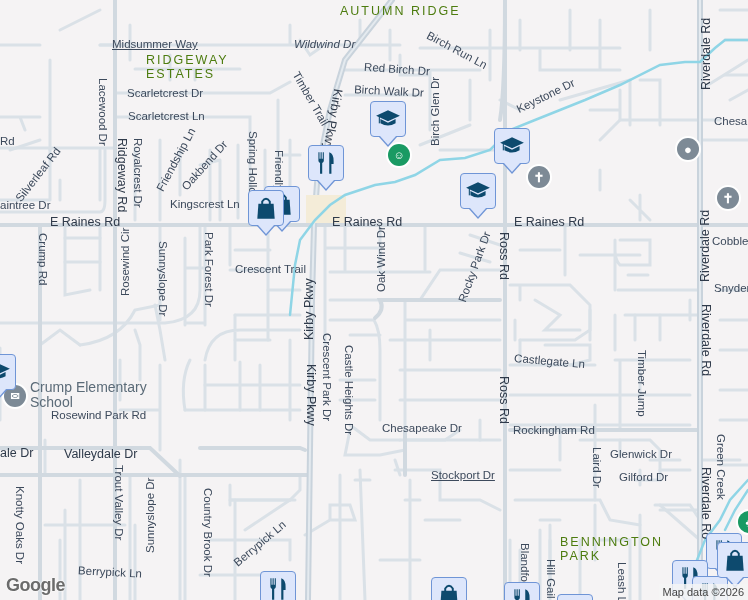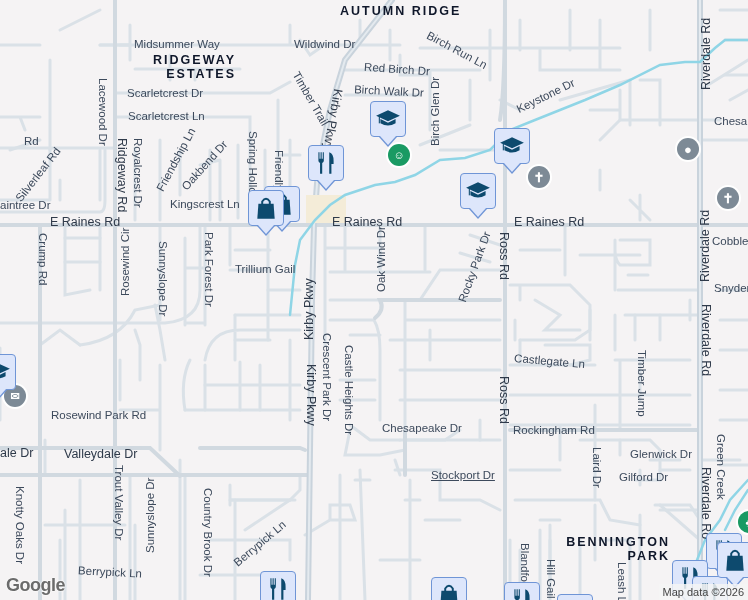--- a/index.html
+++ b/index.html
@@ -3,21 +3,21 @@
 <meta charset="utf-8">
 <style>
   html, body { margin:0; padding:0; }
   body { width:748px; height:600px; overflow:hidden; background:#f5f3f4; font-family:"Liberation Sans", sans-serif; }
   #map { position:relative; width:748px; height:600px; overflow:hidden; background:#f5f3f4; }
   svg.roads { position:absolute; left:0; top:0; }
   .lbl { position:absolute; font-size:11.5px; color:#3d4a5c; white-space:nowrap; line-height:1; }
   .lbl.v { transform-origin:left top; transform:rotate(90deg); }
   .lbl.vr { transform-origin:left top; transform:rotate(-90deg); }
   .lbl.major { font-size:12.5px; color:#2f3a4a; }
-  .hood { position:absolute; font-size:12.5px; letter-spacing:2px; color:#0f172a; text-align:right; line-height:1.15; font-weight:bold; }
+  .hood { position:absolute; font-size:12.5px; letter-spacing:2px; color:#4d7c0f; text-align:left; line-height:1.15; font-weight:normal; }
   .poi-lbl { position:absolute; font-size:14px; color:#5b6b78; line-height:1.05; white-space:nowrap; }
   .pin { position:absolute; width:36px; height:36px; background:#dde6fb; border:1.5px solid #6f95d6; border-radius:4px; box-sizing:border-box; display:flex; align-items:center; justify-content:center; }
   .pin::after { content:""; position:absolute; left:50%; bottom:-9px; margin-left:-8px; border-left:8px solid transparent; border-right:8px solid transparent; border-top:9px solid #dde6fb; }
   .pin::before { content:""; position:absolute; left:50%; bottom:-11px; margin-left:-9px; border-left:9px solid transparent; border-right:9px solid transparent; border-top:10px solid #6f95d6; }
   .pin svg { width:26px; height:26px; }
   .circle-poi { position:absolute; width:22px; height:22px; border-radius:50%; display:flex; align-items:center; justify-content:center; color:#fff; font-size:13px; font-weight:bold; box-shadow:0 0 0 2px #fff; }
   .google { position:absolute; left:6px; bottom:4px; font-size:18px; font-weight:bold; color:#6b6b6b; text-shadow:0 0 2px #fff,0 0 2px #fff; letter-spacing:-0.5px; }
   .attrib { position:absolute; right:0; bottom:0; font-size:11px; color:#444; background:rgba(245,245,245,0.85); padding:2px 4px; }
 </style>
 </head>
@@ -155,45 +155,45 @@
   <div class="hood" style="left:340px; top:4px;">AUTUMN RIDGE</div>
   <div class="hood" style="left:146px; top:53px; width:90px;">
     <span style="white-space:pre;">RIDGEWAY
 ESTATES</span>
   </div>
   <div class="hood" style="left:560px; top:535px; width:110px;">
     <span style="white-space:pre;">BENNINGTON
 PARK</span>
   </div>
 
-  <div class="lbl" style="left:134px; top:39px;">Midsummer Way</div>
-  <div class="lbl" style="left:294px; top:39px;">Wildwind Dr</div>
+  <div class="lbl" style="left:112px; top:39px;text-decoration:underline;">Midsummer Way</div>
+  <div class="lbl" style="left:294px; top:39px;font-style:italic;">Wildwind Dr</div>
   <div class="lbl" style="left:364px; top:64px; transform:rotate(4deg);">Red Birch Dr</div>
   <div class="lbl" style="left:354px; top:86px; transform:rotate(3deg);">Birch Walk Dr</div>
   <div class="lbl" style="left:430px; top:30px; transform:rotate(28deg); transform-origin:left top;">Birch Run Ln</div>
   <div class="lbl" style="left:520px; top:104px; transform:rotate(-26deg); transform-origin:left bottom;">Keystone Dr</div>
   <div class="lbl" style="left:127px; top:88px;">Scarletcrest Dr</div>
   <div class="lbl" style="left:128px; top:111px;">Scarletcrest Ln</div>
   <div class="lbl" style="left:170px; top:199px;">Kingscrest Ln</div>
   <div class="lbl" style="left:0px; top:200px;">aintree Dr</div>
-  <div class="lbl" style="left:0px; top:136px;padding-left:24px;">Rd</div>
+  <div class="lbl" style="left:0px; top:136px;">Rd</div>
   <div class="lbl major" style="left:50px; top:216px;">E Raines Rd</div>
   <div class="lbl major" style="left:332px; top:216px;">E Raines Rd</div>
   <div class="lbl major" style="left:514px; top:216px;">E Raines Rd</div>
-  <div class="lbl" style="left:235px; top:264px;">Trillium Gail</div>
+  <div class="lbl" style="left:235px; top:264px;">Crescent Trail</div>
   <div class="lbl" style="left:714px; top:116px;">Chesap</div>
   <div class="lbl" style="left:712px; top:236px;">Cobbles</div>
   <div class="lbl" style="left:714px; top:283px;">Snyder</div>
   <div class="lbl" style="left:514px; top:356px; transform:rotate(5deg);">Castlegate Ln</div>
   <div class="lbl" style="left:51px; top:410px;">Rosewind Park Rd</div>
   <div class="lbl major" style="left:0px; top:447px;">ale Dr</div>
   <div class="lbl major" style="left:64px; top:448px;">Valleydale Dr</div>
   <div class="lbl" style="left:382px; top:423px;">Chesapeake Dr</div>
   <div class="lbl" style="left:513px; top:425px;">Rockingham Rd</div>
-  <div class="lbl" style="left:630px; top:449px;">Glenwick Dr</div>
+  <div class="lbl" style="left:610px; top:449px;">Glenwick Dr</div>
   <div class="lbl" style="left:619px; top:472px;">Gilford Dr</div>
   <div class="lbl" style="left:431px; top:470px;text-decoration:underline;">Stockport Dr</div>
   <div class="lbl" style="left:78px; top:567px; transform:rotate(3deg);">Berrypick Ln</div>
   <div class="lbl" style="left:232px; top:560px; transform:rotate(-40deg); transform-origin:left top;">Berrypick Ln</div>
 
   <div class="lbl v" style="left:108px; top:78px;">Lacewood Dr</div>
   <div class="lbl v major" style="left:128px; top:138px;">Ridgeway Rd</div>
   <div class="lbl v" style="left:143px; top:138px;">Royalcrest Dr</div>
   <div class="lbl v" style="left:258px; top:131px;">Spring Hollo</div>
   <div class="lbl v" style="left:284px; top:150px;">Friendly</div>
@@ -227,20 +227,24 @@
   <div class="lbl vr" style="left:155px; top:188px; transform:rotate(-62deg);">Friendship Ln</div>
   <div class="lbl vr" style="left:180px; top:185px; transform:rotate(-48deg);">Oakbend Dr</div>
   <div class="lbl vr" style="left:14px; top:197px; transform:rotate(-52deg);">Silverleaf Rd</div>
   <div class="lbl vr" style="left:430px; top:146px;">Birch Glen Dr</div>
   <div class="lbl v major" style="left:344px; top:90px; transform:rotate(100deg);">Kirby Pkwy</div>
 
   <div class="circle-poi" style="left:677px; top:138px; background:#7d8a96;">●</div>
   <div class="circle-poi" style="left:528px; top:166px; background:#7d8a96;">✝</div>
   <div class="circle-poi" style="left:717px; top:187px; background:#7d8a96;">✝</div>
   <div class="circle-poi" style="left:4px; top:385px; background:#7d8a96; font-size:11px;">✉</div>
+  <div class="poi-lbl" style="left:30px; top:380px;">
+    <span style="white-space:pre;">Crump Elementary
+School</span>
+  </div>
   <div class="circle-poi" style="left:388px; top:144px; background:#1a9a63; font-size:11px;">☺</div>
   <div class="circle-poi" style="left:738px; top:511px; background:#1a9a63; font-size:11px;">♣</div>
 
   <div class="pin" style="left:370px; top:101px;">
     <svg viewBox="0 0 24 24">
         <path fill="#0d4a6e" d="M12 4 L1 9 L12 14 L23 9 Z M5 12 V16 Q12 20 19 16 V12 L12 15.5 Z"></path>
         <rect x="3.5" y="10" width="1" height="6" fill="#0d4a6e"></rect>
       </svg>
   </div>
   <div class="pin" style="left:494px; top:128px;">

